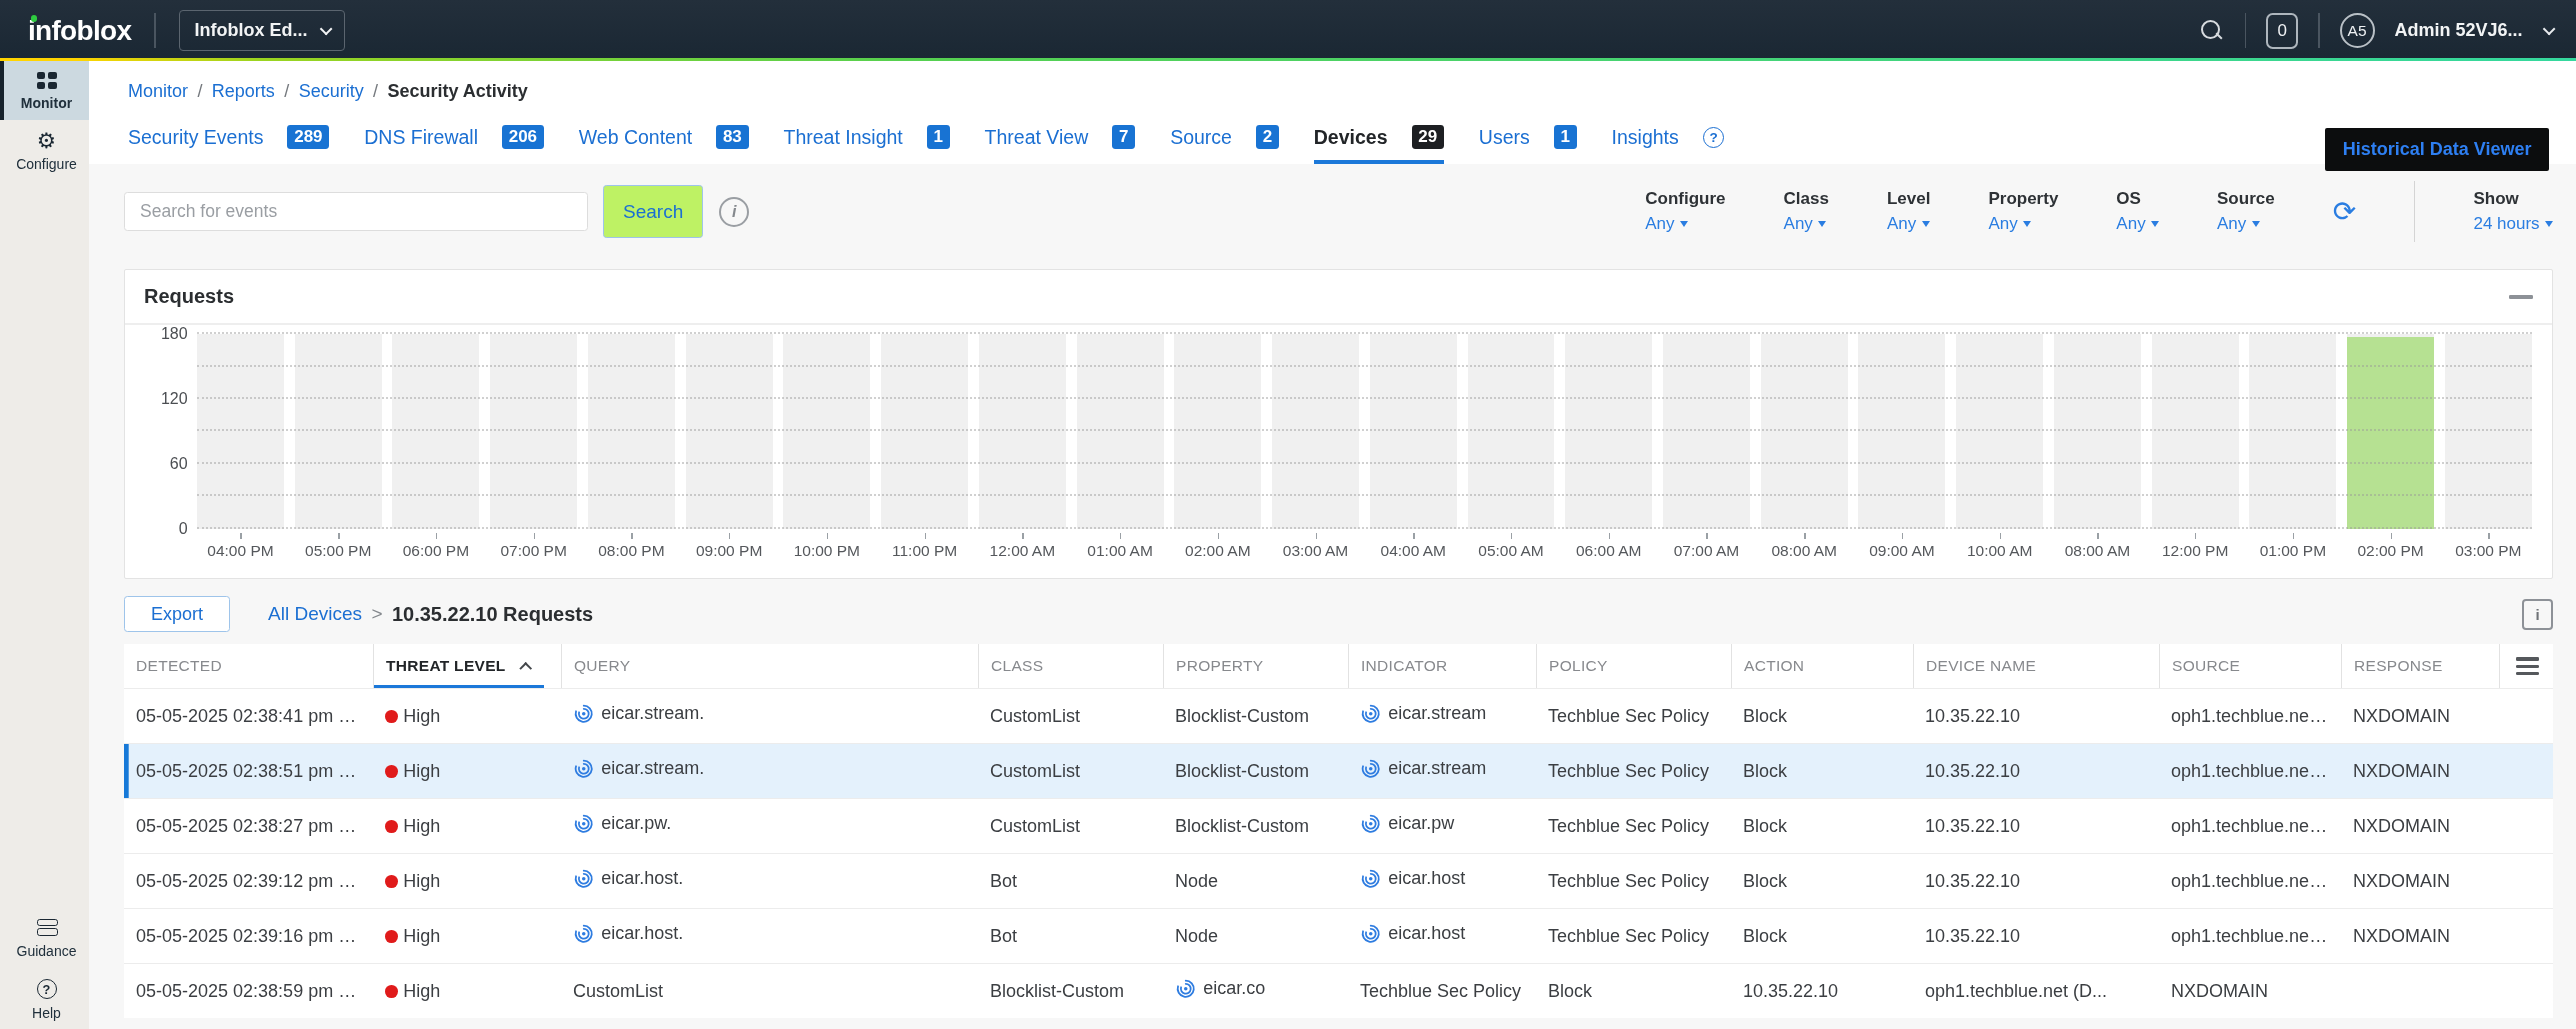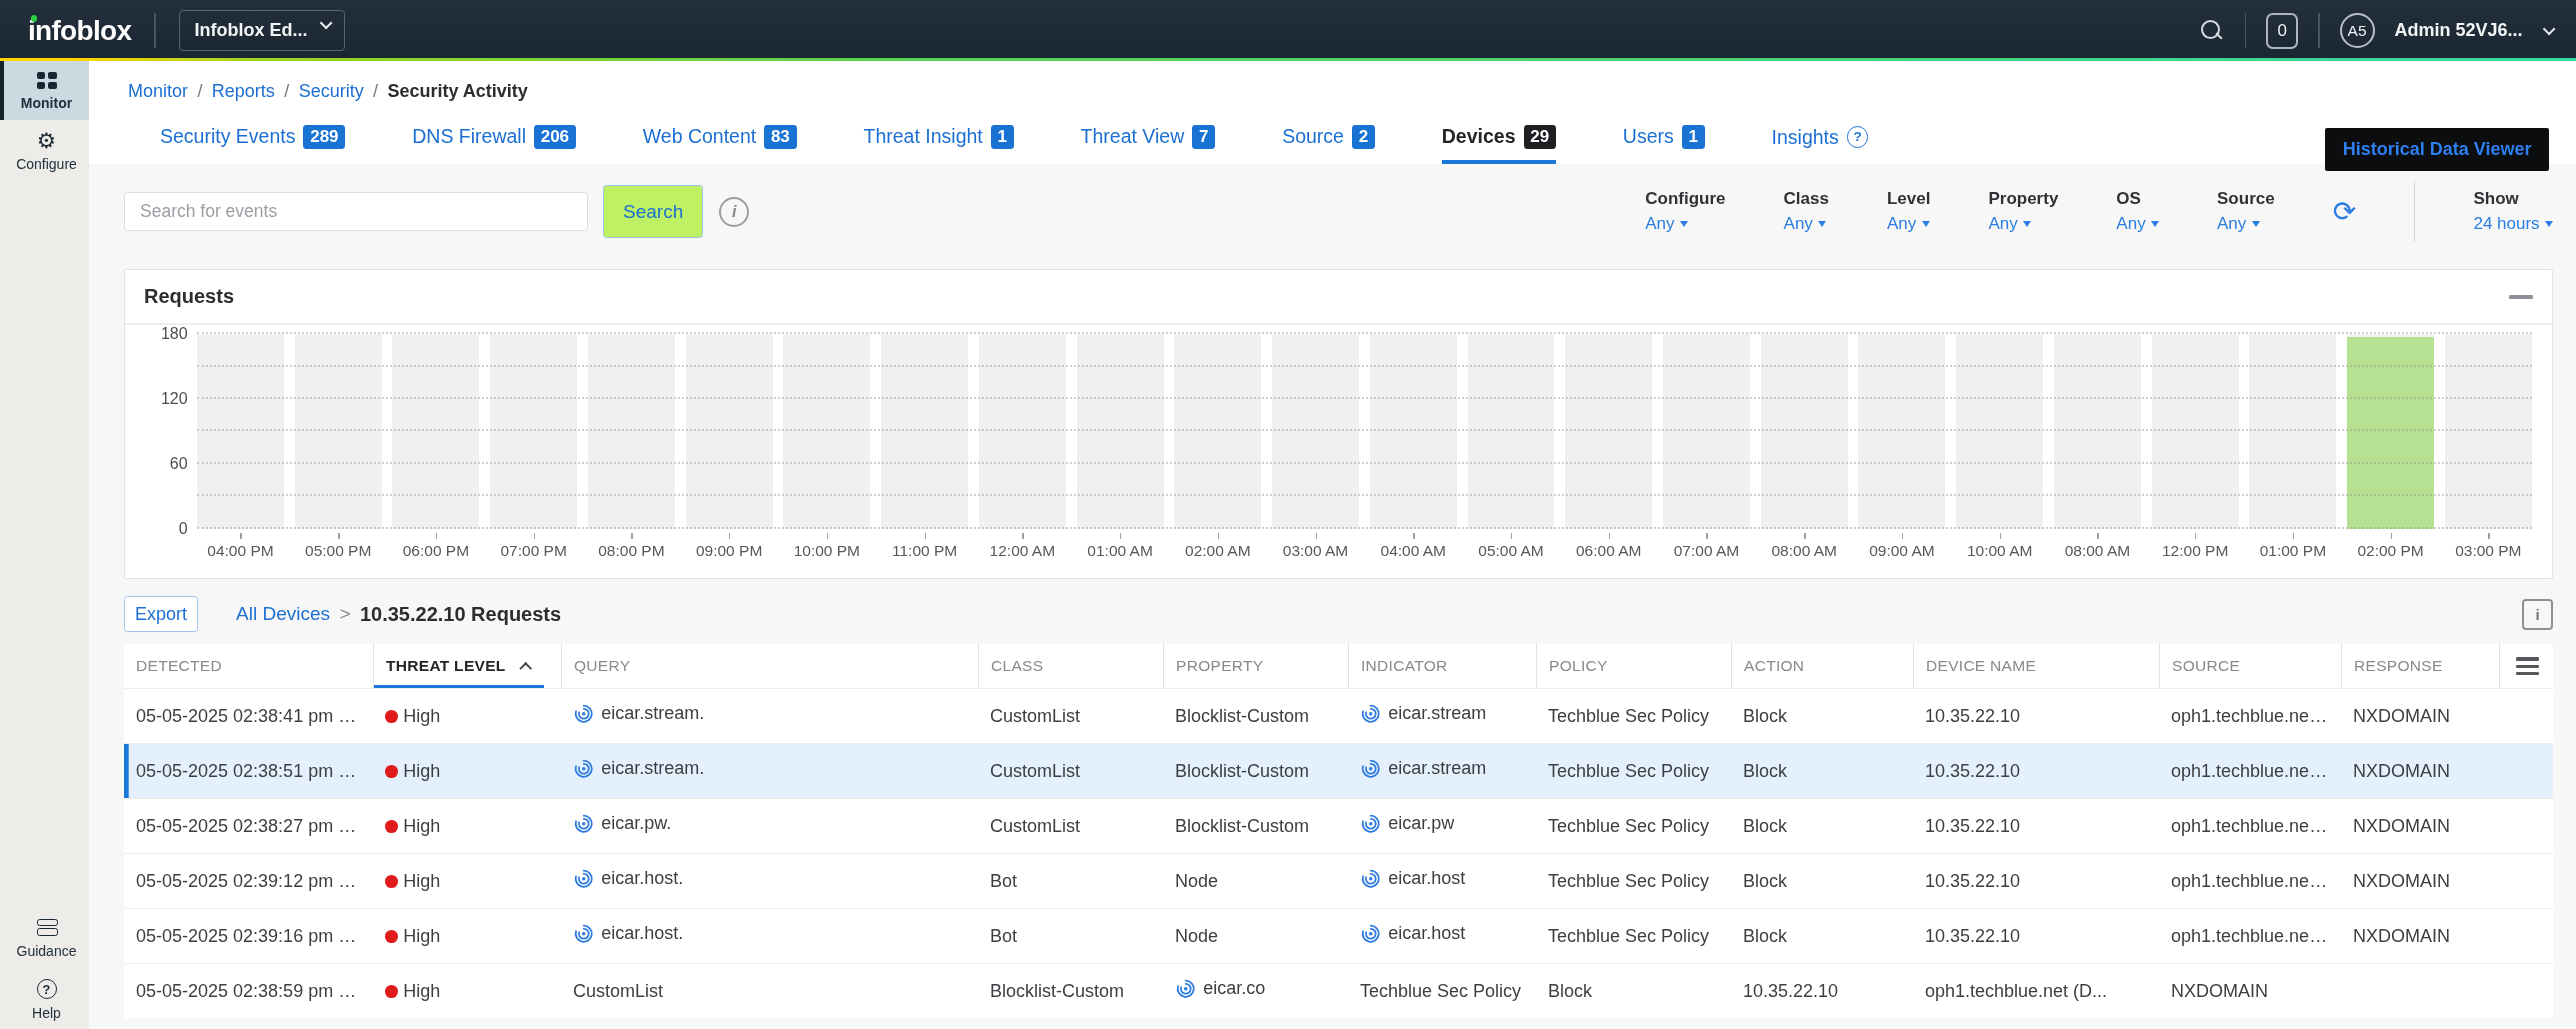--- a/index.html
+++ b/index.html
@@ -8,21 +8,21 @@
   .app { width:100%; height:100%; display:flex; flex-direction:column; }
 
   
   .topbar { height:61px; background:linear-gradient(180deg,#232f3b,#1a2733);
     display:flex; align-items:center; padding:0 24px; position:relative; flex:0 0 auto; }
   .topbar-underline { position:absolute; left:0; bottom:0; width:100%; height:3.4px;
     background:linear-gradient(90deg,#ffd400 0%,#ffd400 3%,#9bd420 10%,#56d04f 35%,#35d89e 100%); }
   .logo { color:#fff; font-size:28px; font-weight:bold; letter-spacing:-0.7px; position:relative; padding-left:4px; }
   .logo .logo-dot { position:absolute; top:0.7px; left:6.7px; width:6.7px; height:6.7px; border-radius:50%; background:#2ecc40; }
   .hdr-div { width:1.3px; height:35px; background:#4a5560; margin:0 23px; }
-  .app-selector { display:flex; gap:12px; background:transparent;
+  .app-selector { display:flex; align-items:center; gap:12px; background:transparent;
     border:1.3px solid #5b656f; border-radius:4px; color:#f2f4f5; font-size:18px; font-weight:bold;
     padding:9.4px 15px; cursor:pointer; font-family:inherit; }
   .chev { width:9.4px; height:9.4px; border-right:2px solid currentColor; border-bottom:2px solid currentColor;
     transform:rotate(45deg) translateY(-2px); display:inline-block; }
   .topbar-right { margin-left:auto; display:flex; align-items:center; gap:20px; color:#e8ebee; }
   .search-glyph { width:27px; height:27px; position:relative; }
   .search-glyph::before { content:""; position:absolute; left:2.7px; top:2.7px; width:15px; height:15px;
     border:2px solid #d7dbdf; border-radius:50%; }
   .search-glyph::after { content:""; position:absolute; left:17.5px; top:17.5px; width:8px; height:2px;
     background:#d7dbdf; transform:rotate(45deg); }
@@ -51,22 +51,22 @@
   .guidance-icon::before { top:1.3px; } .guidance-icon::after { top:10.8px; }
 
   .main-col { flex:1; display:flex; flex-direction:column; min-width:0; }
 
   
   .white-top { background:#fff; padding:20px 24px 0 39px; position:relative; flex:0 0 auto; }
   .breadcrumb { font-size:18px; color:#75797e; display:flex; gap:9.4px; align-items:center; }
   .breadcrumb a { color:#1b6fd2; text-decoration:none; cursor:pointer; }
   .breadcrumb .current { color:#2b2e31; font-weight:bold; }
   .tabs { display:flex; gap:35px; margin-top:23px; align-items:flex-end; }
-  .tab { display:flex; align-items:flex-start; gap:8px; font-size:19.5px; color:#1b6fd2;
-    padding-bottom:10.8px; border-bottom:4px solid transparent; cursor:pointer;margin-left:32px; }
+  .tab { display:flex; align-items:center; gap:24px; font-size:19.5px; color:#1b6fd2;
+    padding-bottom:10.8px; border-bottom:4px solid transparent; cursor:pointer; }
   .tab .badge { background:#1873d3; color:#fff; font-size:17px; border-radius:3.4px; padding:2px 6.7px; font-weight:bold; }
   .tab.active { color:#222528; font-weight:bold; border-bottom-color:#1b78d9; }
   .tab.active .badge { background:#1d1f22; }
   .q-icon { width:21.5px; height:21.5px; border:1.7px solid #1b6fd2; border-radius:50%;
     display:flex; align-items:center; justify-content:center; font-size:13.5px; font-weight:bold; color:#1b6fd2; }
   .hist-btn { position:absolute; right:27px; top:67px; background:#0c0d0e; color:#2e7ff2;
     border:none; font-size:18px; font-weight:bold; padding:10.8px 17.5px; border-radius:2px; cursor:pointer; font-family:inherit; }
 
   
   .content { flex:1; background:#f7f7f7; padding:17.5px 23px 0 35px; min-height:0; }
@@ -101,21 +101,21 @@
   .bands { position:absolute; inset:0; display:flex; gap:10.8px; }
   .band { flex:1; background:#f0f0f0; position:relative; }
   .band .fill { position:absolute; left:0; right:0; bottom:0; }
   .gridline { position:absolute; left:0; right:0; border-top:2px dotted rgba(150,150,150,.45); }
   .x-labels { display:flex; gap:10.8px; margin-left:48px; margin-top:4px; }
   .x-cell { flex:1; text-align:center; font-size:15.5px; color:#55585c; position:relative; padding-top:9.4px; }
   .x-cell::before { content:""; position:absolute; top:0; left:50%; width:1.3px; height:6px; background:#9aa0a5; }
 
   
   .export-row { display:flex; align-items:center; margin-top:17.5px; position:relative; }
-  .export-btn { height:36px; padding:0 10px; background:#fff; border:1.3px solid #9ec4ea; border-radius:3.4px;
+  .export-btn { height:36px; padding:0 26px; background:#fff; border:1.3px solid #9ec4ea; border-radius:3.4px;
     color:#1b6fd2; font-size:18px; cursor:pointer; font-family:inherit; }
   .table-crumb { margin-left:38px; font-size:19px; display:flex; gap:9.4px; align-items:center; }
   .table-crumb a { color:#1b6fd2; text-decoration:none; cursor:pointer; }
   .table-crumb .sep { color:#83878c; }
   .table-crumb .cur { color:#2b2e31; font-weight:bold; font-size:20px; }
   .panel-toggle { margin-left:auto; width:31px; height:31px; border:2px solid #8d9197; border-radius:4px;
     display:flex; align-items:center; justify-content:center; cursor:pointer; }
   .panel-toggle span { font-size:15px; color:#6f7377; font-weight:bold; }
 
   

